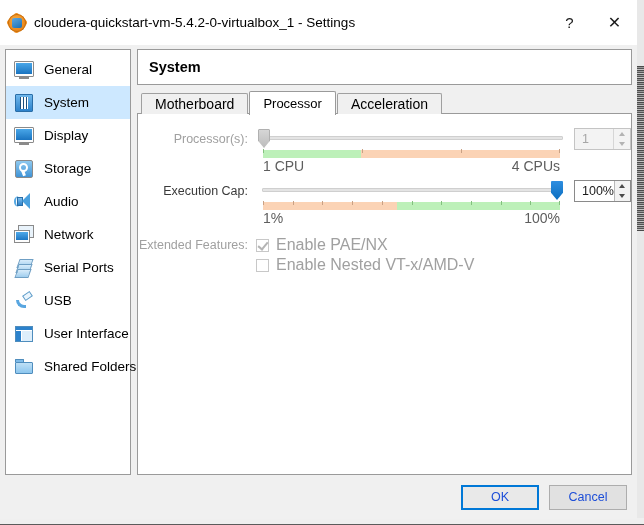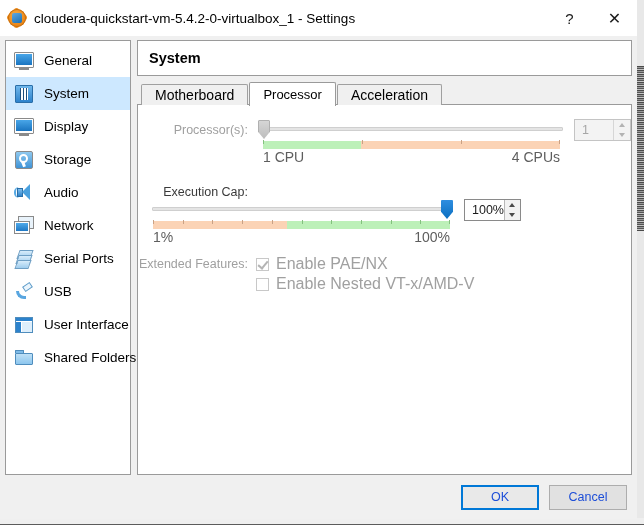--- a/index.html
+++ b/index.html
@@ -53,21 +53,21 @@
     left: 0; top: 0;
     width: 637px;
     height: 519px;
     background: #f0f0f0;
     display: flex;
     flex-direction: column;
   }
 
   
   .titlebar {
-    height: 36px;
+    height: 45px;
     background: #ffffff;
     display: flex;
     align-items: center;
     flex: 0 0 auto;
     padding-left: 8px;
   }
   .vbox-icon {
     width: 18px; height: 18px;
     flex: 0 0 auto;
     position: relative;
@@ -766,21 +766,21 @@
                       </span>
                     <span class="spin-b down">
                         <span class="arrow"></span>
                       </span>
                   </span>
                 </div>
               </div>
             </div>
           </div>
 
-          <div class="row" style="margin-top:16px;flex-direction:column;">
+          <div class="row" style="margin-top:6px;">
             <div class="row-label" style="color:#3a3a3a;">Execution Cap:</div>
             <div class="row-ctl">
               <div class="slider-wrap">
                 <div class="slider-col">
                   <div class="slider-track-area">
                     <div class="s-groove"></div>
                     <div class="s-handle blue" id="cap-handle" style="left: 295px;"></div>
                   </div>
                   <div class="scale" id="cap-scale">
                       <span class="scale-seg orange" style="left: 0px; width: 133.65px;"></span>

